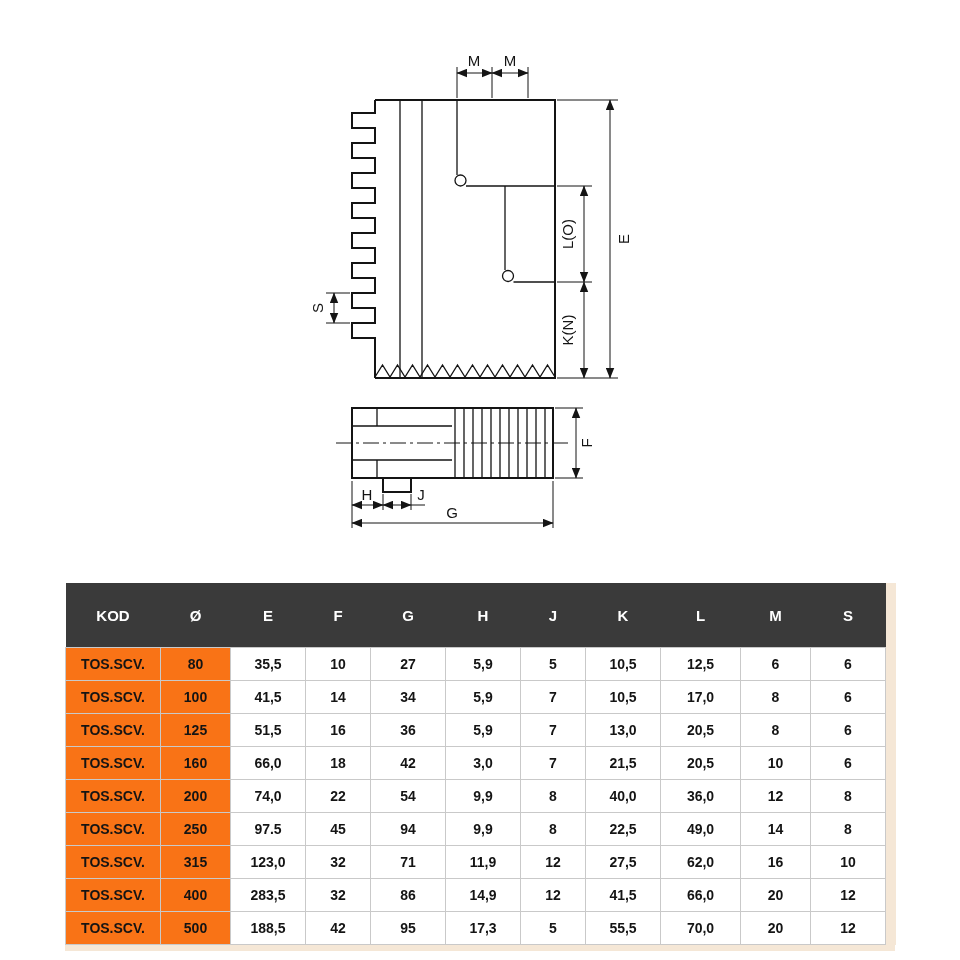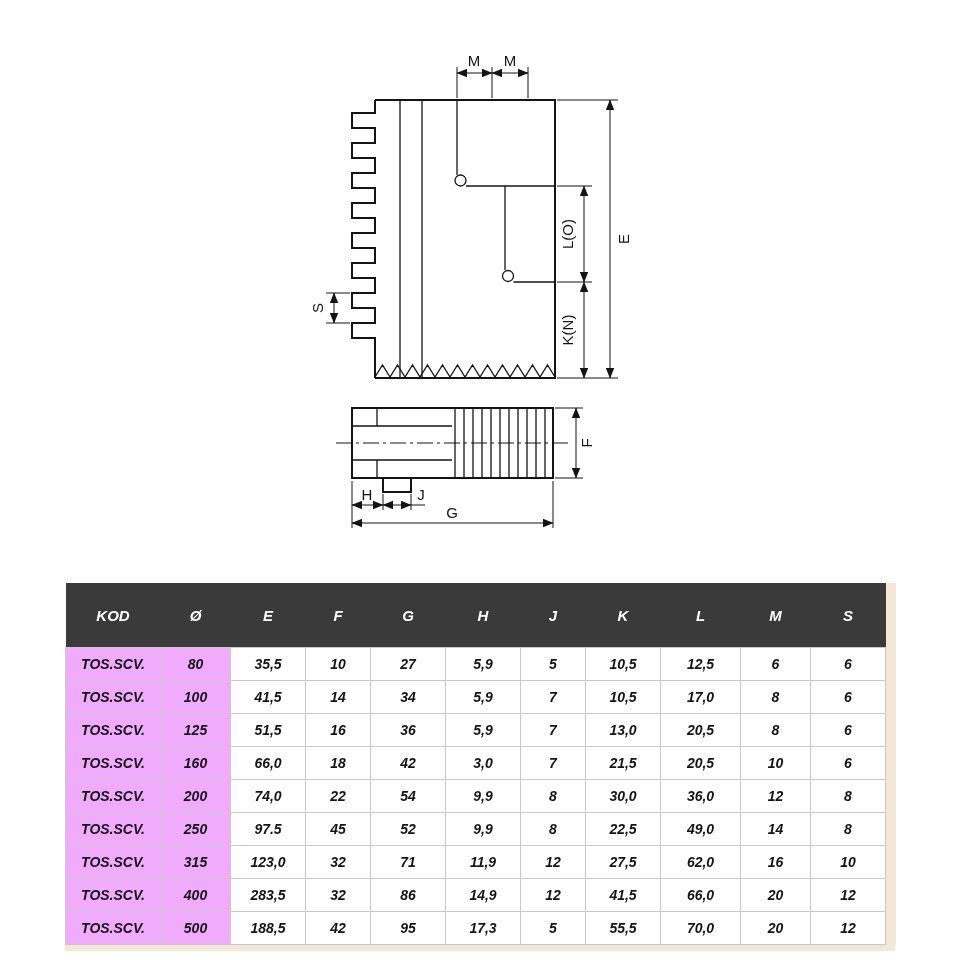--- a/index.html
+++ b/index.html
@@ -9,30 +9,30 @@
   }
   .drawing{position:absolute;left:0;top:0;}
   .lbl{font:15px "Liberation Sans",sans-serif;fill:#141414;}
   .outline{stroke:#141414;stroke-width:2;fill:none;}
   .inner{stroke:#141414;stroke-width:1.3;fill:none;}
   .thin{stroke:#141414;stroke-width:1;fill:none;}
   .dim{stroke:#141414;stroke-width:1;fill:none;marker-start:url(#ar);marker-end:url(#ar);}
   .cl{stroke:#141414;stroke-width:1;stroke-dasharray:16 4 3 4;fill:none;}
 
   .table-wrap{position:absolute;left:65px;top:583px;width:830px;}
-  table{border-collapse:collapse;table-layout:fixed;width:830px;font-style:italic;}
+  table{border-collapse:collapse;table-layout:fixed;width:830px;}
   th{
     background:#3a3a3a;color:#ffffff;font-size:15px;font-weight:bold;
     height:62px;border:0;text-align:center;
   }
   td{
     border:1px solid #c9c9c9;background:#ffffff;text-align:center;
     font-size:14px;font-weight:bold;height:30px;color:#141414;
   }
-  td.c-kod{background:#f0abfc;}
+  td.c-kod{background:#f97316;}
   th.strip,td.strip{background:#f5e7d6;border-top:0;border-bottom:0;border-right:0;}
   .bottom-strip{width:830px;height:6px;background:#f5e7d6;}
 </style>
 </head>
 <body>
 
 <svg class="drawing" width="960" height="560" viewBox="0 0 960 560" xmlns="http://www.w3.org/2000/svg">
   <defs>
     <marker id="ar" viewBox="0 0 10 8" markerWidth="11" markerHeight="9" refX="9.5" refY="4" orient="auto-start-reverse">
       <path d="M0 0L10 4L0 8Z" fill="#141414"></path>
@@ -198,32 +198,32 @@
           <td class="strip"></td>
         </tr>
         <tr>
           <td class="c-kod">TOS.SCV.</td>
           <td class="c-kod">200</td>
           <td>74,0</td>
           <td>22</td>
           <td>54</td>
           <td>9,9</td>
           <td>8</td>
-          <td>30,0</td>
+          <td>40,0</td>
           <td>36,0</td>
           <td>12</td>
           <td>8</td>
           <td class="strip"></td>
         </tr>
         <tr>
           <td class="c-kod">TOS.SCV.</td>
           <td class="c-kod">250</td>
           <td>97.5</td>
           <td>45</td>
-          <td>52</td>
+          <td>94</td>
           <td>9,9</td>
           <td>8</td>
           <td>22,5</td>
           <td>49,0</td>
           <td>14</td>
           <td>8</td>
           <td class="strip"></td>
         </tr>
         <tr>
           <td class="c-kod">TOS.SCV.</td>

